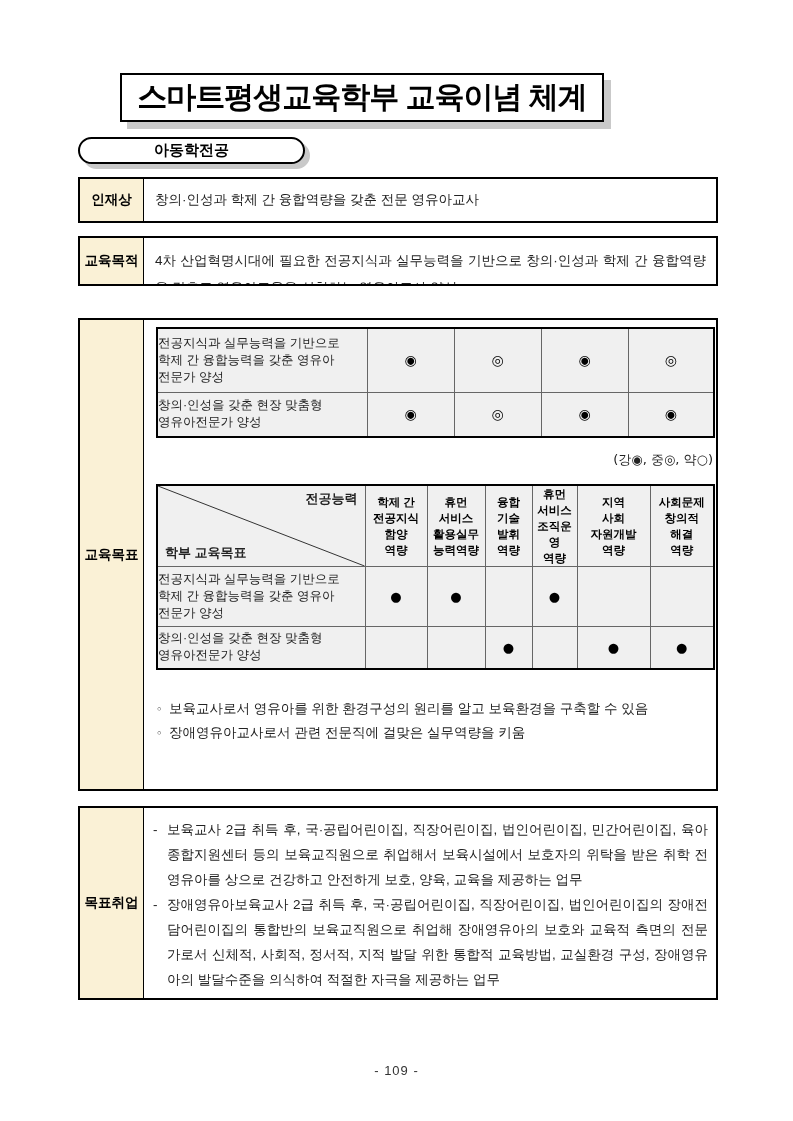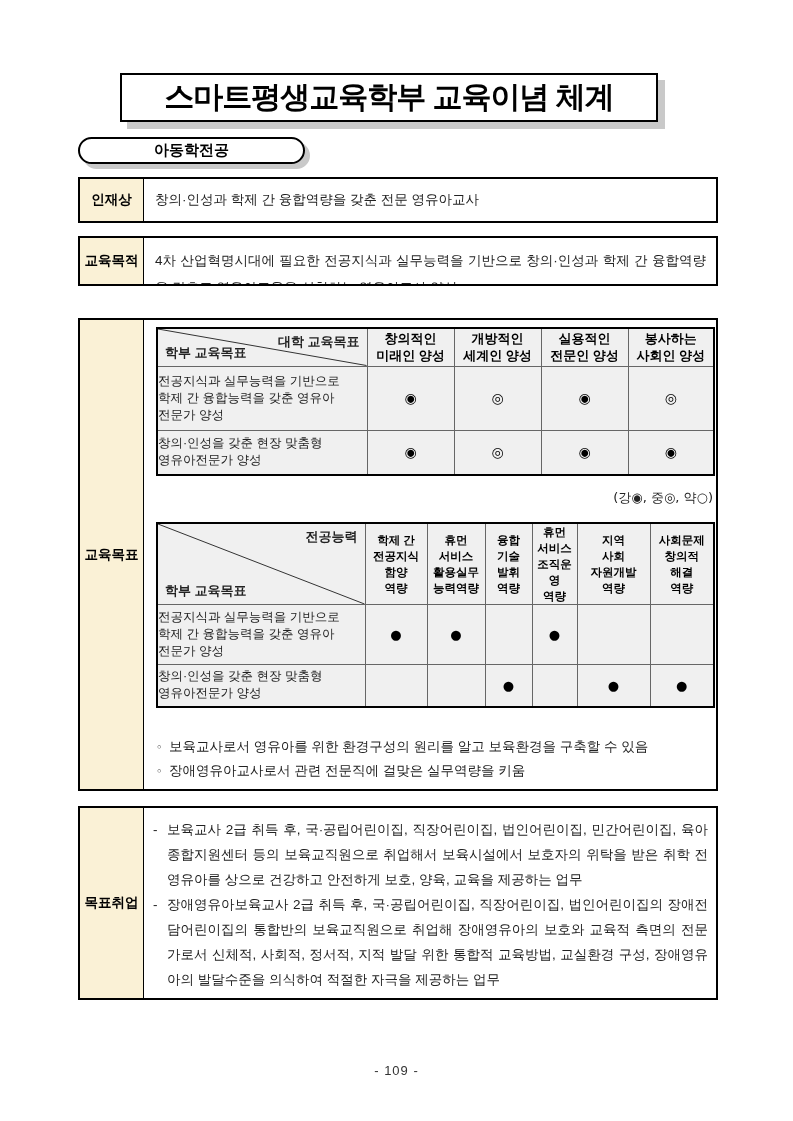--- a/index.html
+++ b/index.html
@@ -12,21 +12,21 @@
   html,body{margin:0;padding:0;}
   body{
     width:793px;height:1121px;background:#ffffff;
     font-family:"Liberation Sans","DejaVu Sans",sans-serif;
     color:#000;
   }
   .page{position:relative;width:793px;height:1121px;overflow:hidden;background:#fff;}
 
   
   .title-box{
-    position:absolute;left:120px;top:73px;width:538px;height:49px;
+    position:absolute;left:120px;top:73px;width:484px;height:49px;
     border:2px solid #000;background:#fff;
     box-shadow:7px 7px 0 var(--shadow);
     display:flex;align-items:center;justify-content:center;
   }
   .title-text{font-size:30px;font-weight:bold;letter-spacing:-1px;white-space:nowrap;}
 
   
   .pill{
     position:absolute;left:78px;top:137px;width:227px;height:27px;
     border:2px solid #000;border-radius:14px;background:#fff;
@@ -146,37 +146,20 @@
 
       <table class="matrix m1">
         <colgroup>
           <col style="width:210px">
             <col style="width:87px">
             <col style="width:87px">
             <col style="width:87px">
             <col style="width:86px">
         </colgroup>
         <tbody>
-          <tr class="head">
-            <td class="corner">
-              <svg class="diag" viewBox="0 0 100 100" preserveAspectRatio="none">
-                  <line x1="0" y1="0" x2="100" y2="100" stroke="#333" stroke-width="1" vector-effect="non-scaling-stroke"></line>
-                </svg>
-              <span class="corner-top">대학 교육목표</span>
-              <span class="corner-bottom">학부 교육목표</span>
-            </td>
-            <td class="mh">창의적인
-미래인 양성</td>
-            <td class="mh">개방적인
-세계인 양성</td>
-            <td class="mh">실용적인
-전문인 양성</td>
-            <td class="mh">봉사하는
-사회인 양성</td>
-          </tr>
           <tr class="r1">
             <td class="goal">1. 전공지식과 실무능력을 기반으로
 학제 간 융합능력을 갖춘 영유아
 전문가 양성</td>
             <td class="mark">◉</td>
             <td class="mark">◎</td>
             <td class="mark">◉</td>
             <td class="mark">◎</td>
           </tr>
           <tr class="r2">

